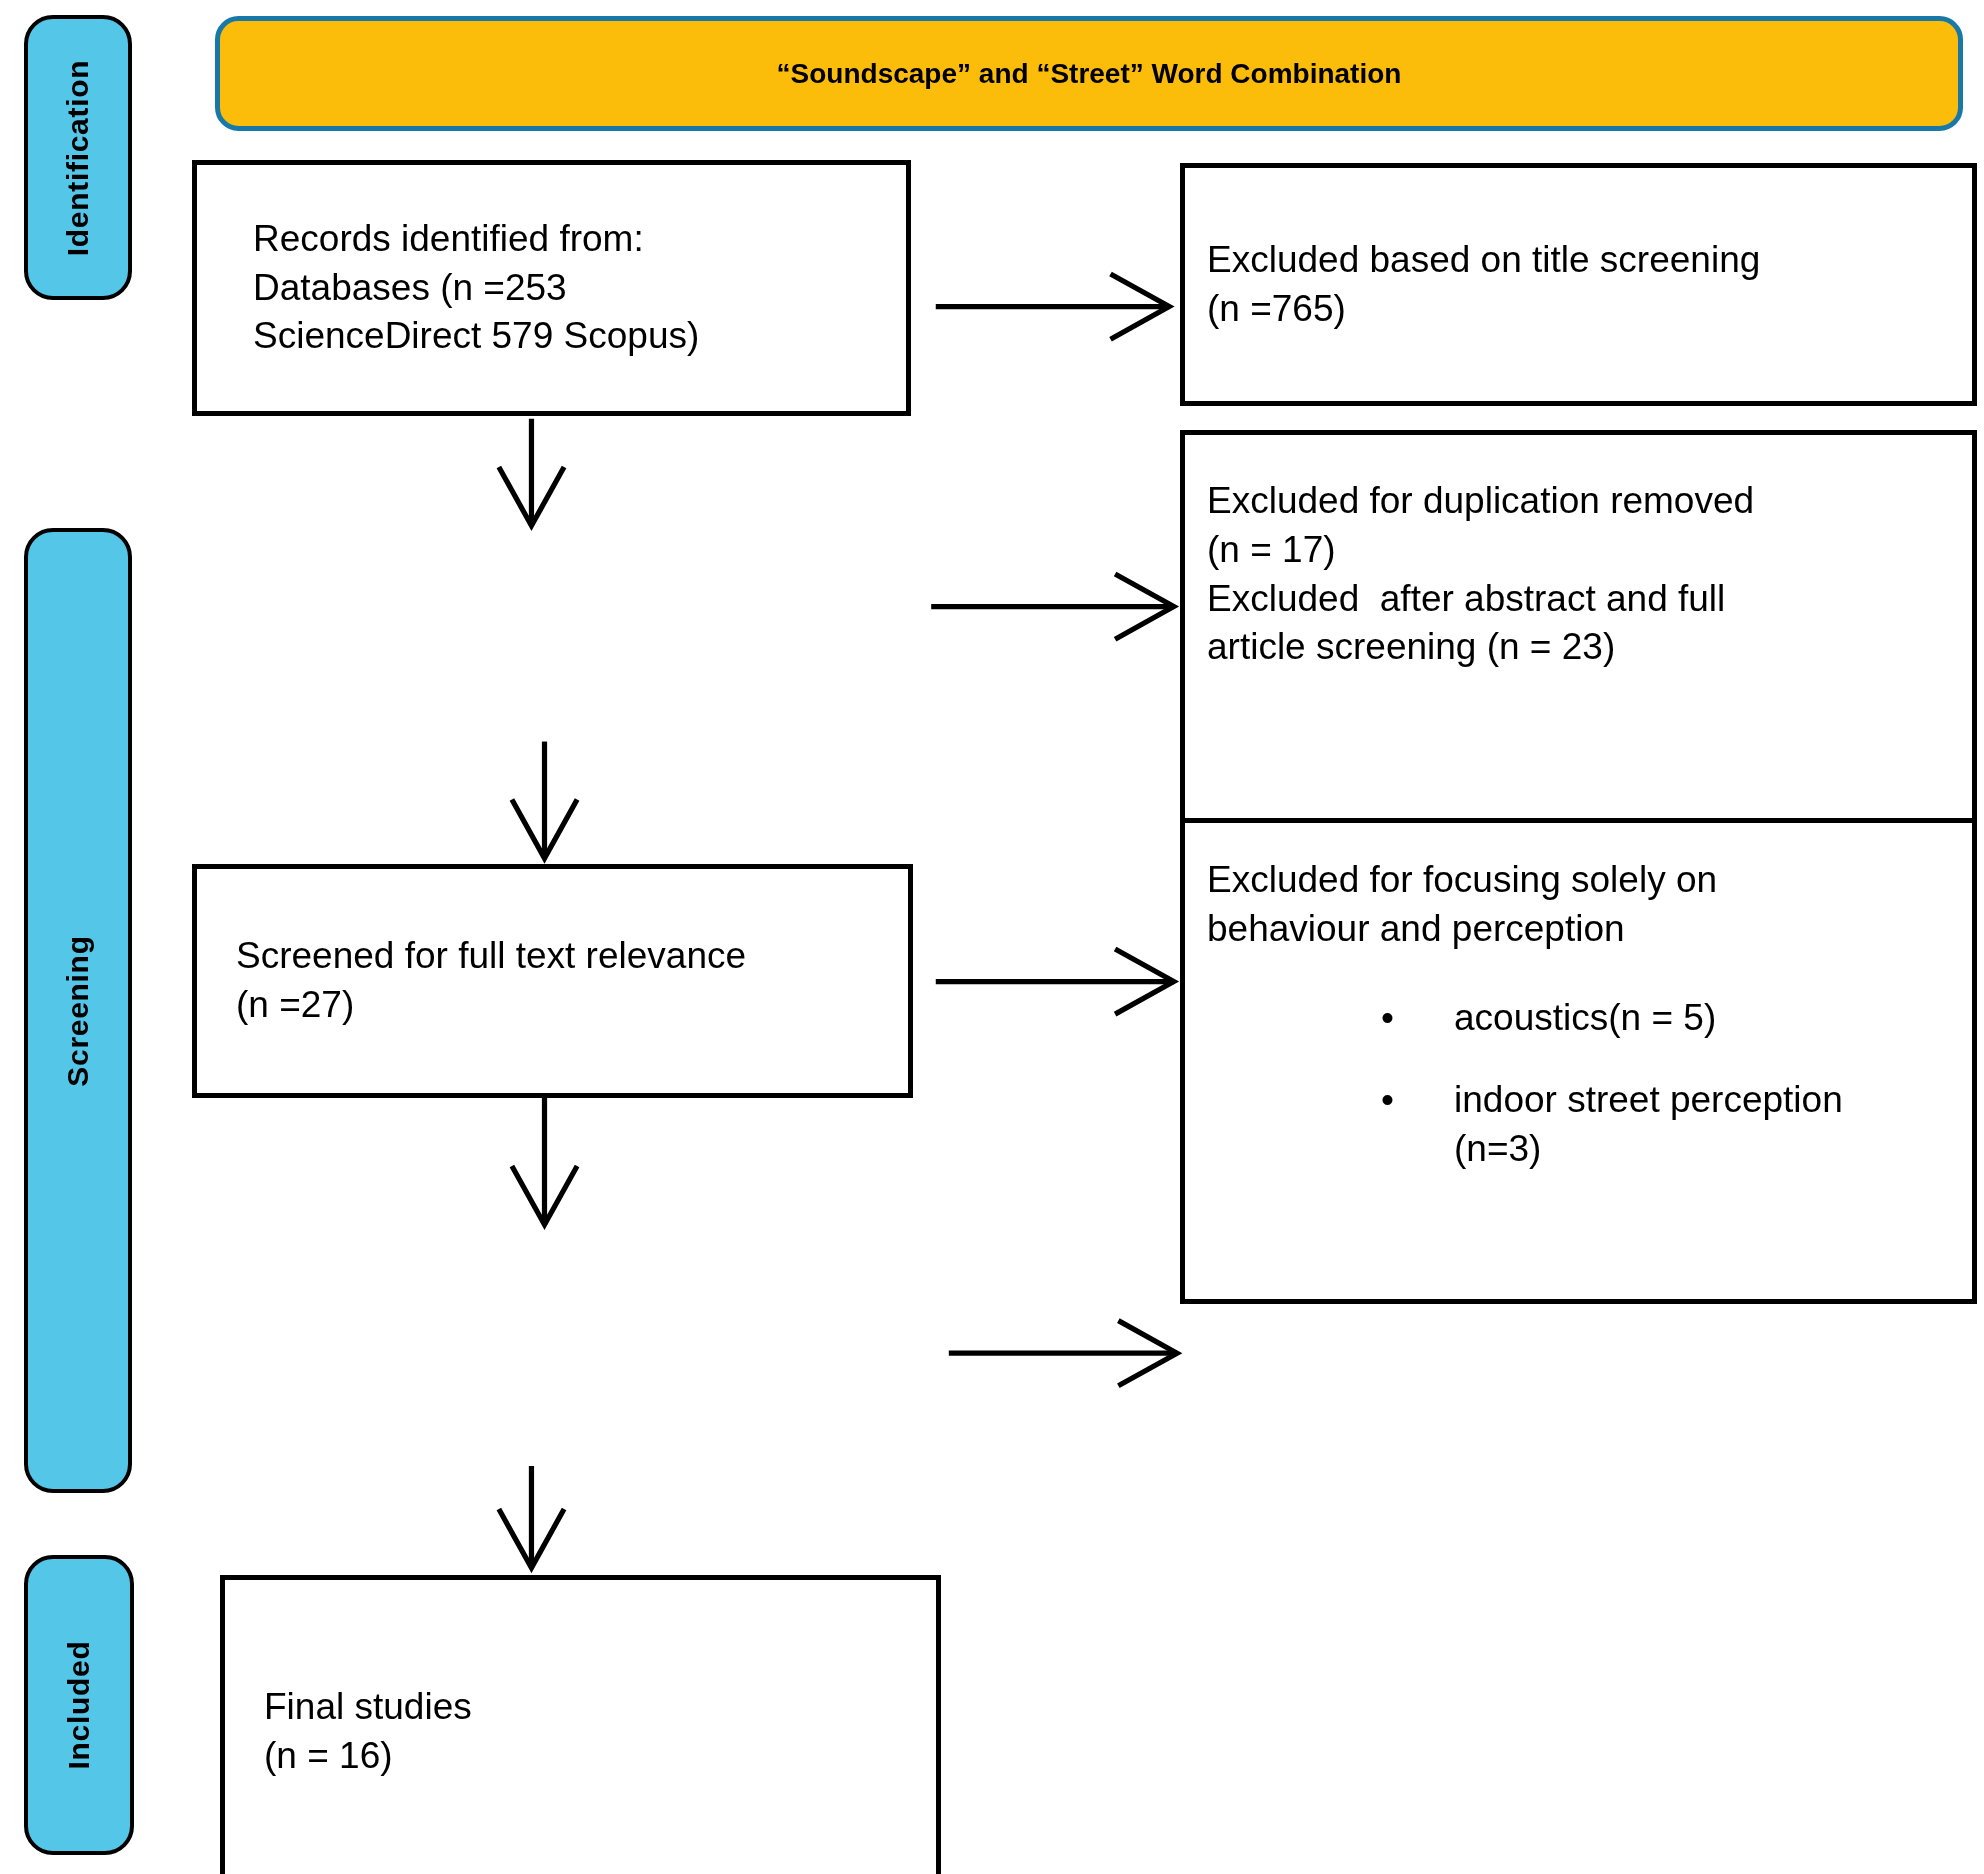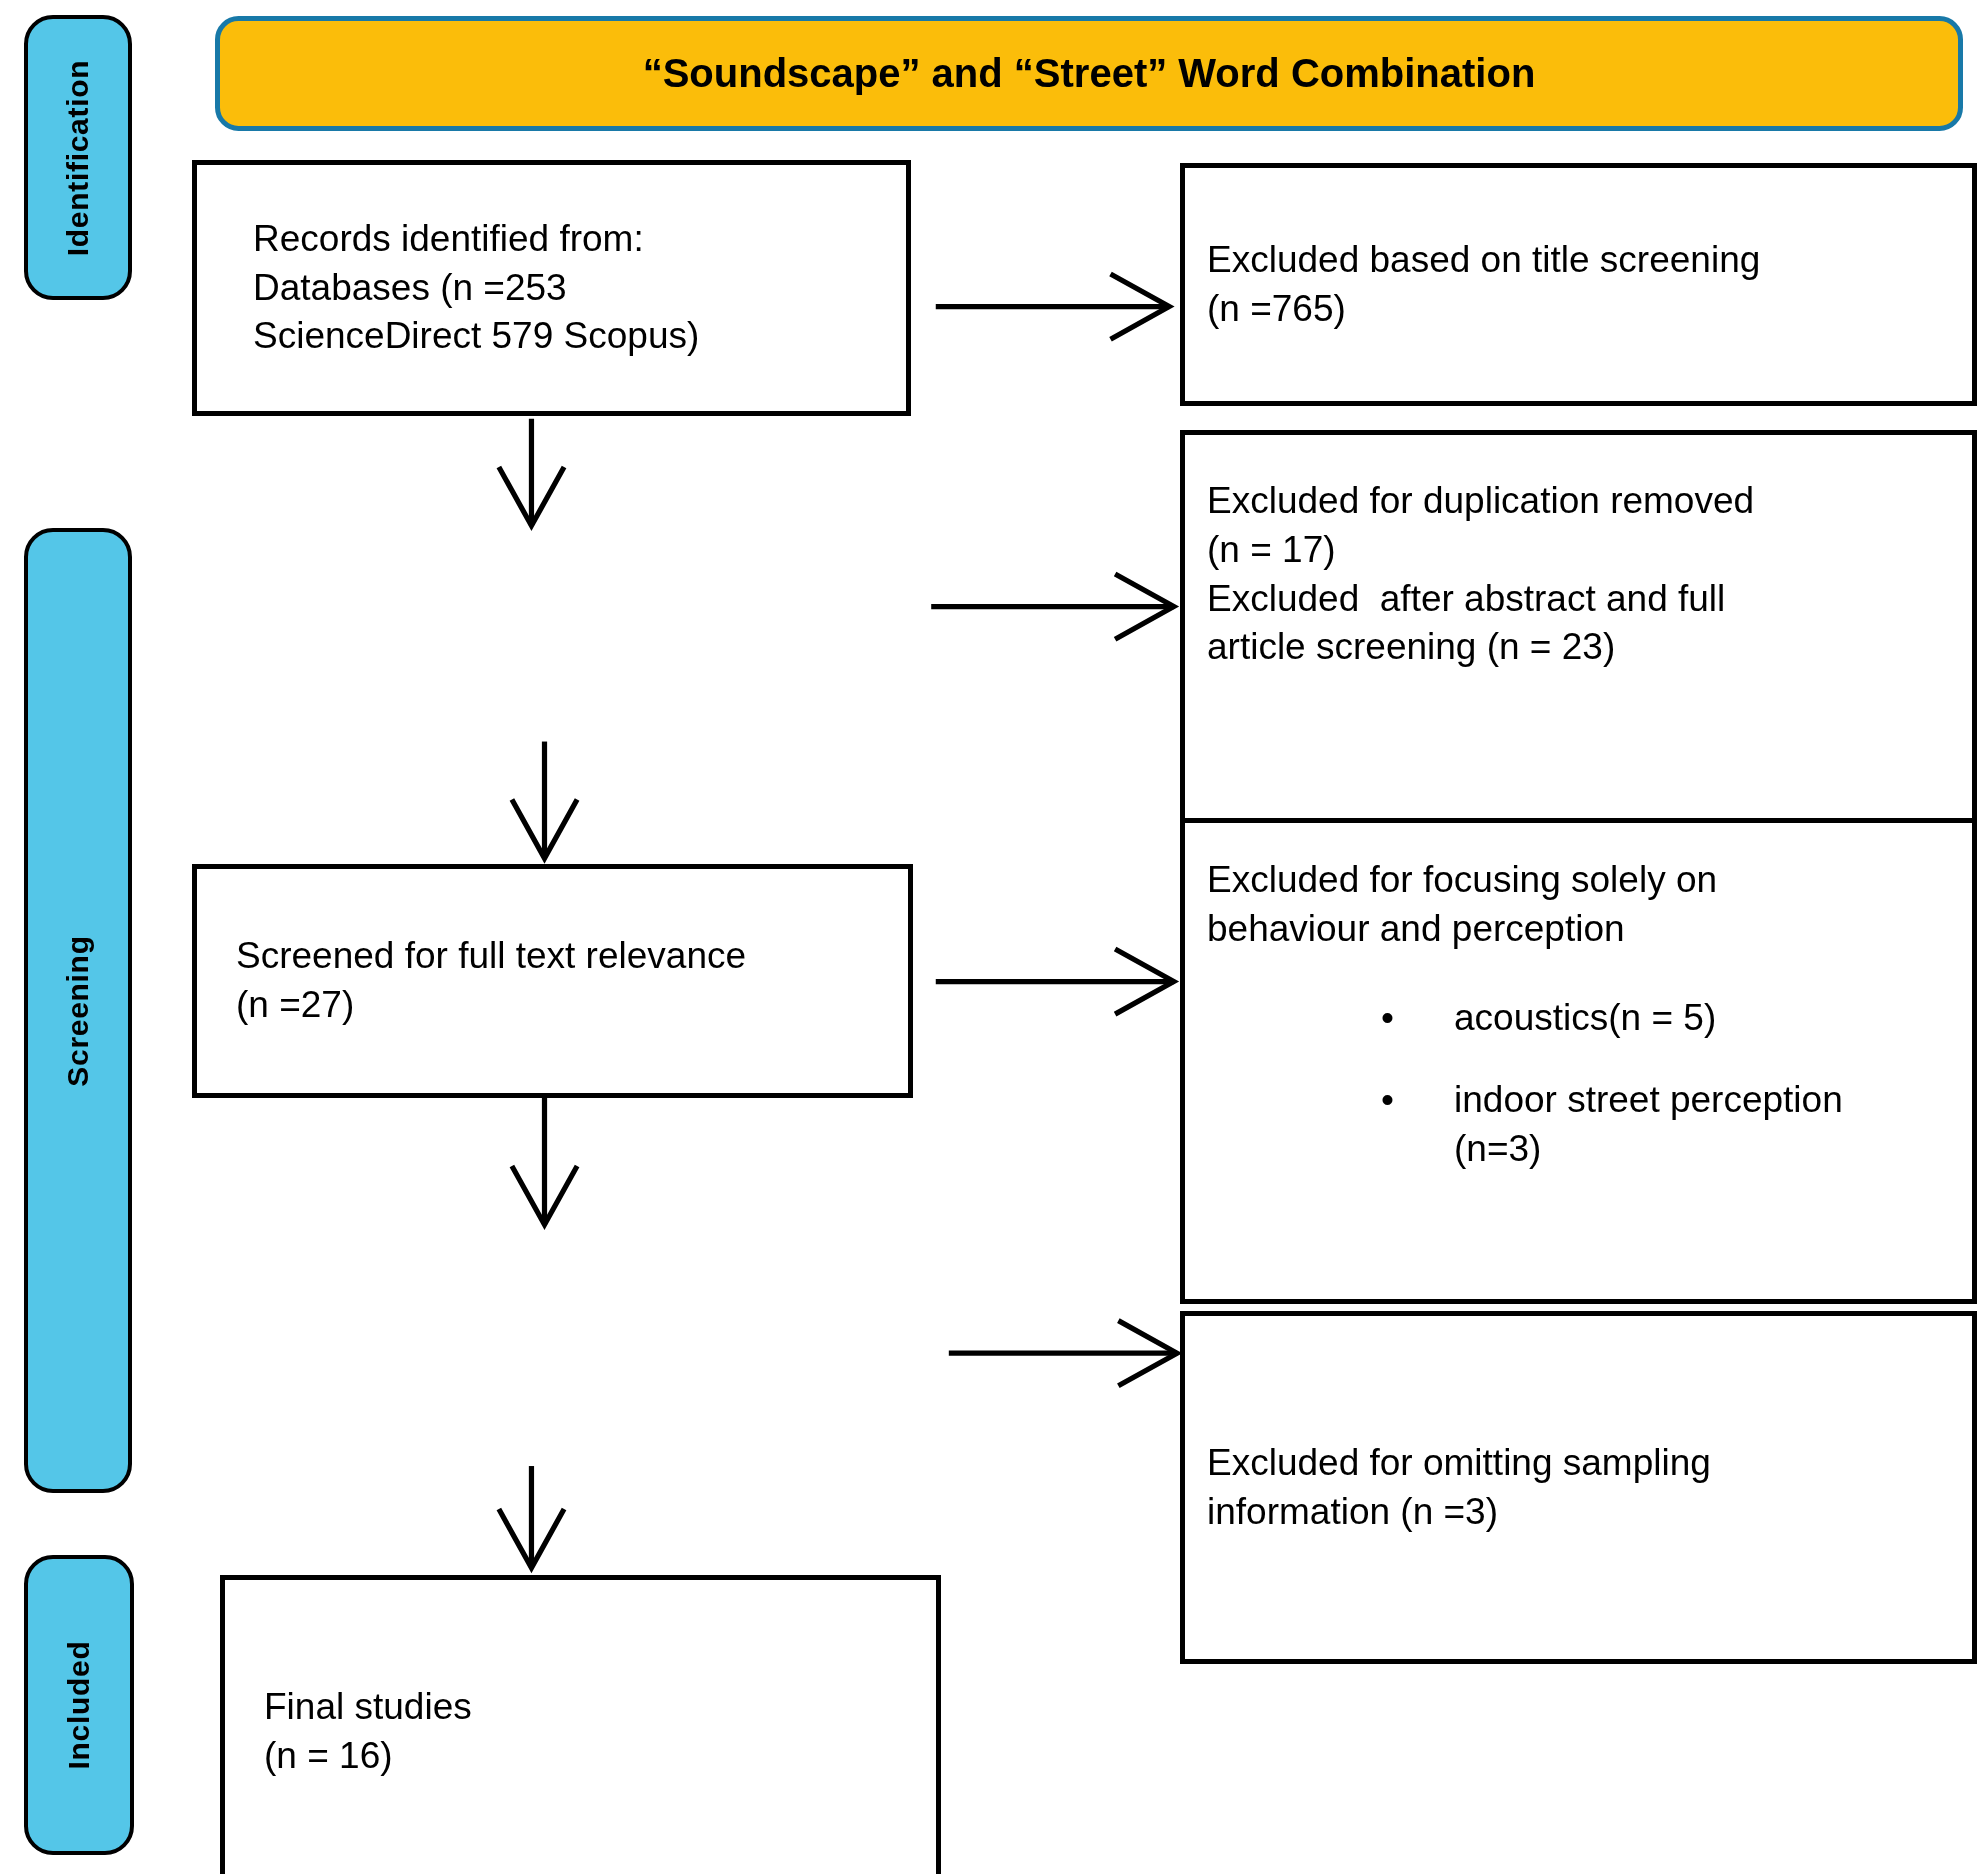--- a/index.html
+++ b/index.html
@@ -21,21 +21,21 @@
   }
   #stage-identification{left:24px;top:15px;width:108px;height:285px;}
   #stage-screening{left:24px;top:528px;width:108px;height:965px;}
   #stage-included{left:24px;top:1555px;width:110px;height:300px;}
 
   
   .banner{
     position:absolute;left:215px;top:16.3px;width:1748px;height:115px;
     background:#FBBD0A;border:5.2px solid #1879A8;border-radius:23.5px;
     box-sizing:border-box;display:flex;align-items:center;justify-content:center;
-    font-weight:bold;font-size:40px;
+    font-weight:bold;font-size:28px;
   }
 
   
   .pbox,.ebox{
     position:absolute;background:#fff;border:5.2px solid #000;
     box-sizing:border-box;display:flex;align-items:center;
     font-size:37px;line-height:1.32;
   }
   .txt{white-space:pre-wrap;padding-left:39px;padding-right:13px;}
   .ebox .txt{padding-left:22px;}
@@ -153,19 +153,15 @@
         <span class="dot">•</span>
         <span class="btxt">acoustics(n = 5)</span>
       </div>
       <div class="bullet-row">
         <span class="dot">•</span>
         <span class="btxt">indoor street perception
 (n=3)</span>
       </div>
     </div>
   </div>
-  <div class="ebox" id="ebox-sampling">
-    <span class="txt">Excluded for omitting sampling
-information (n =3)</span>
-  </div>
 
 </div>
 
 
 </body></html>

